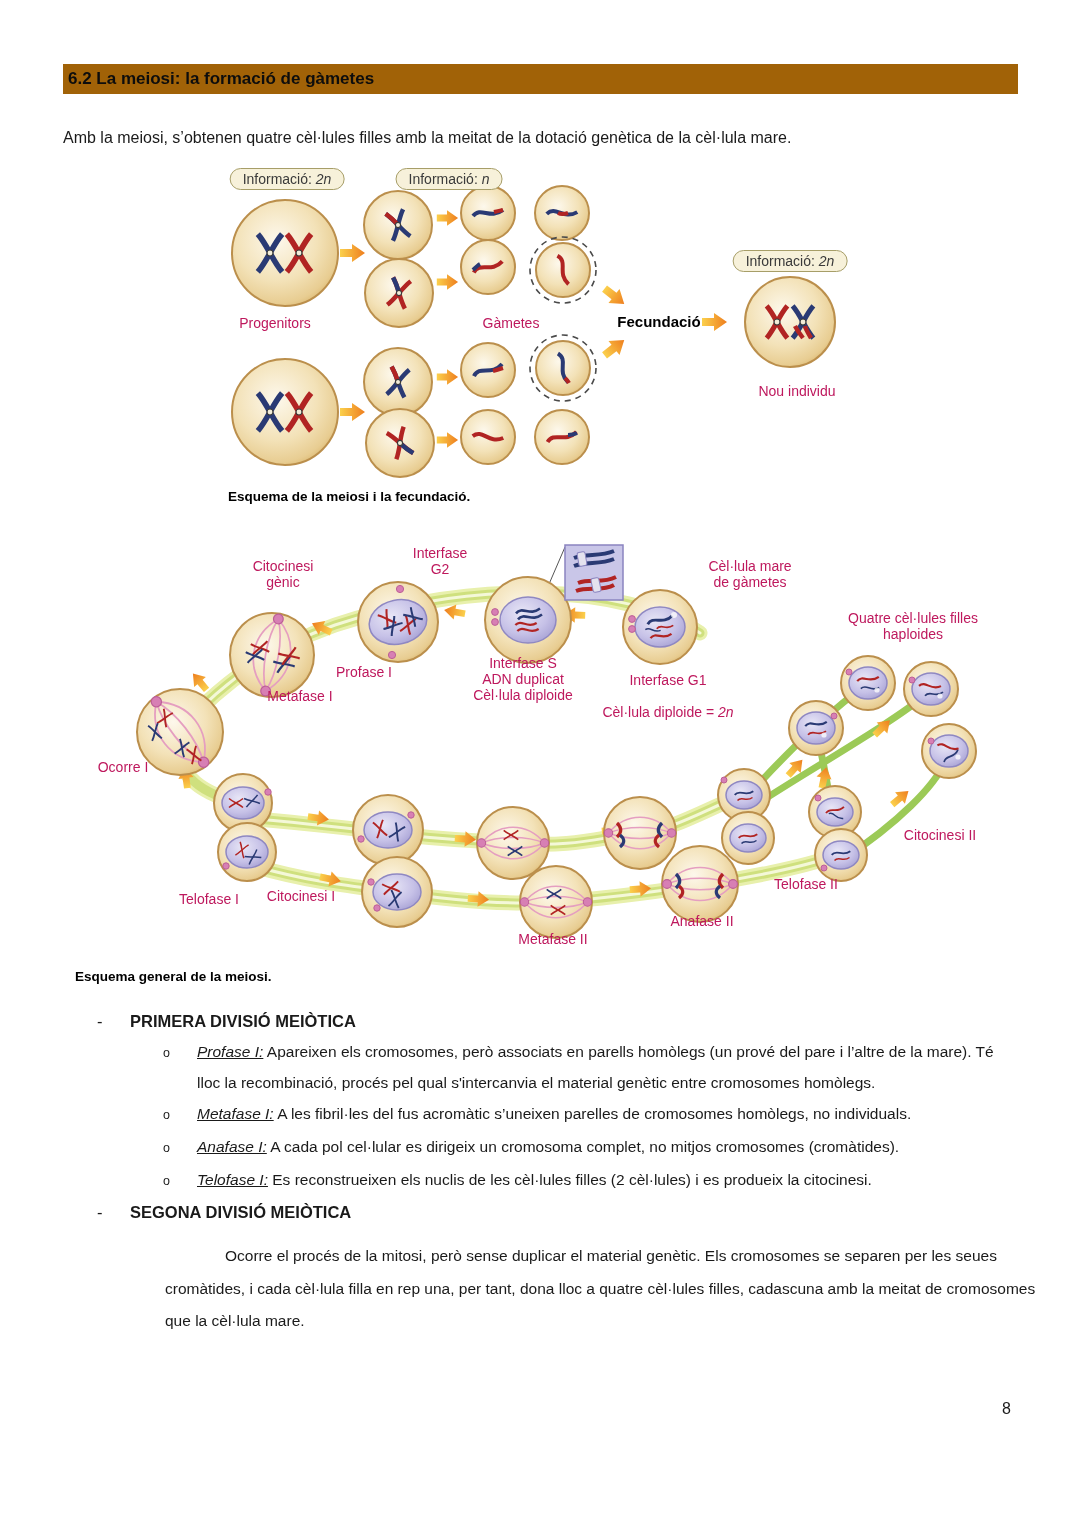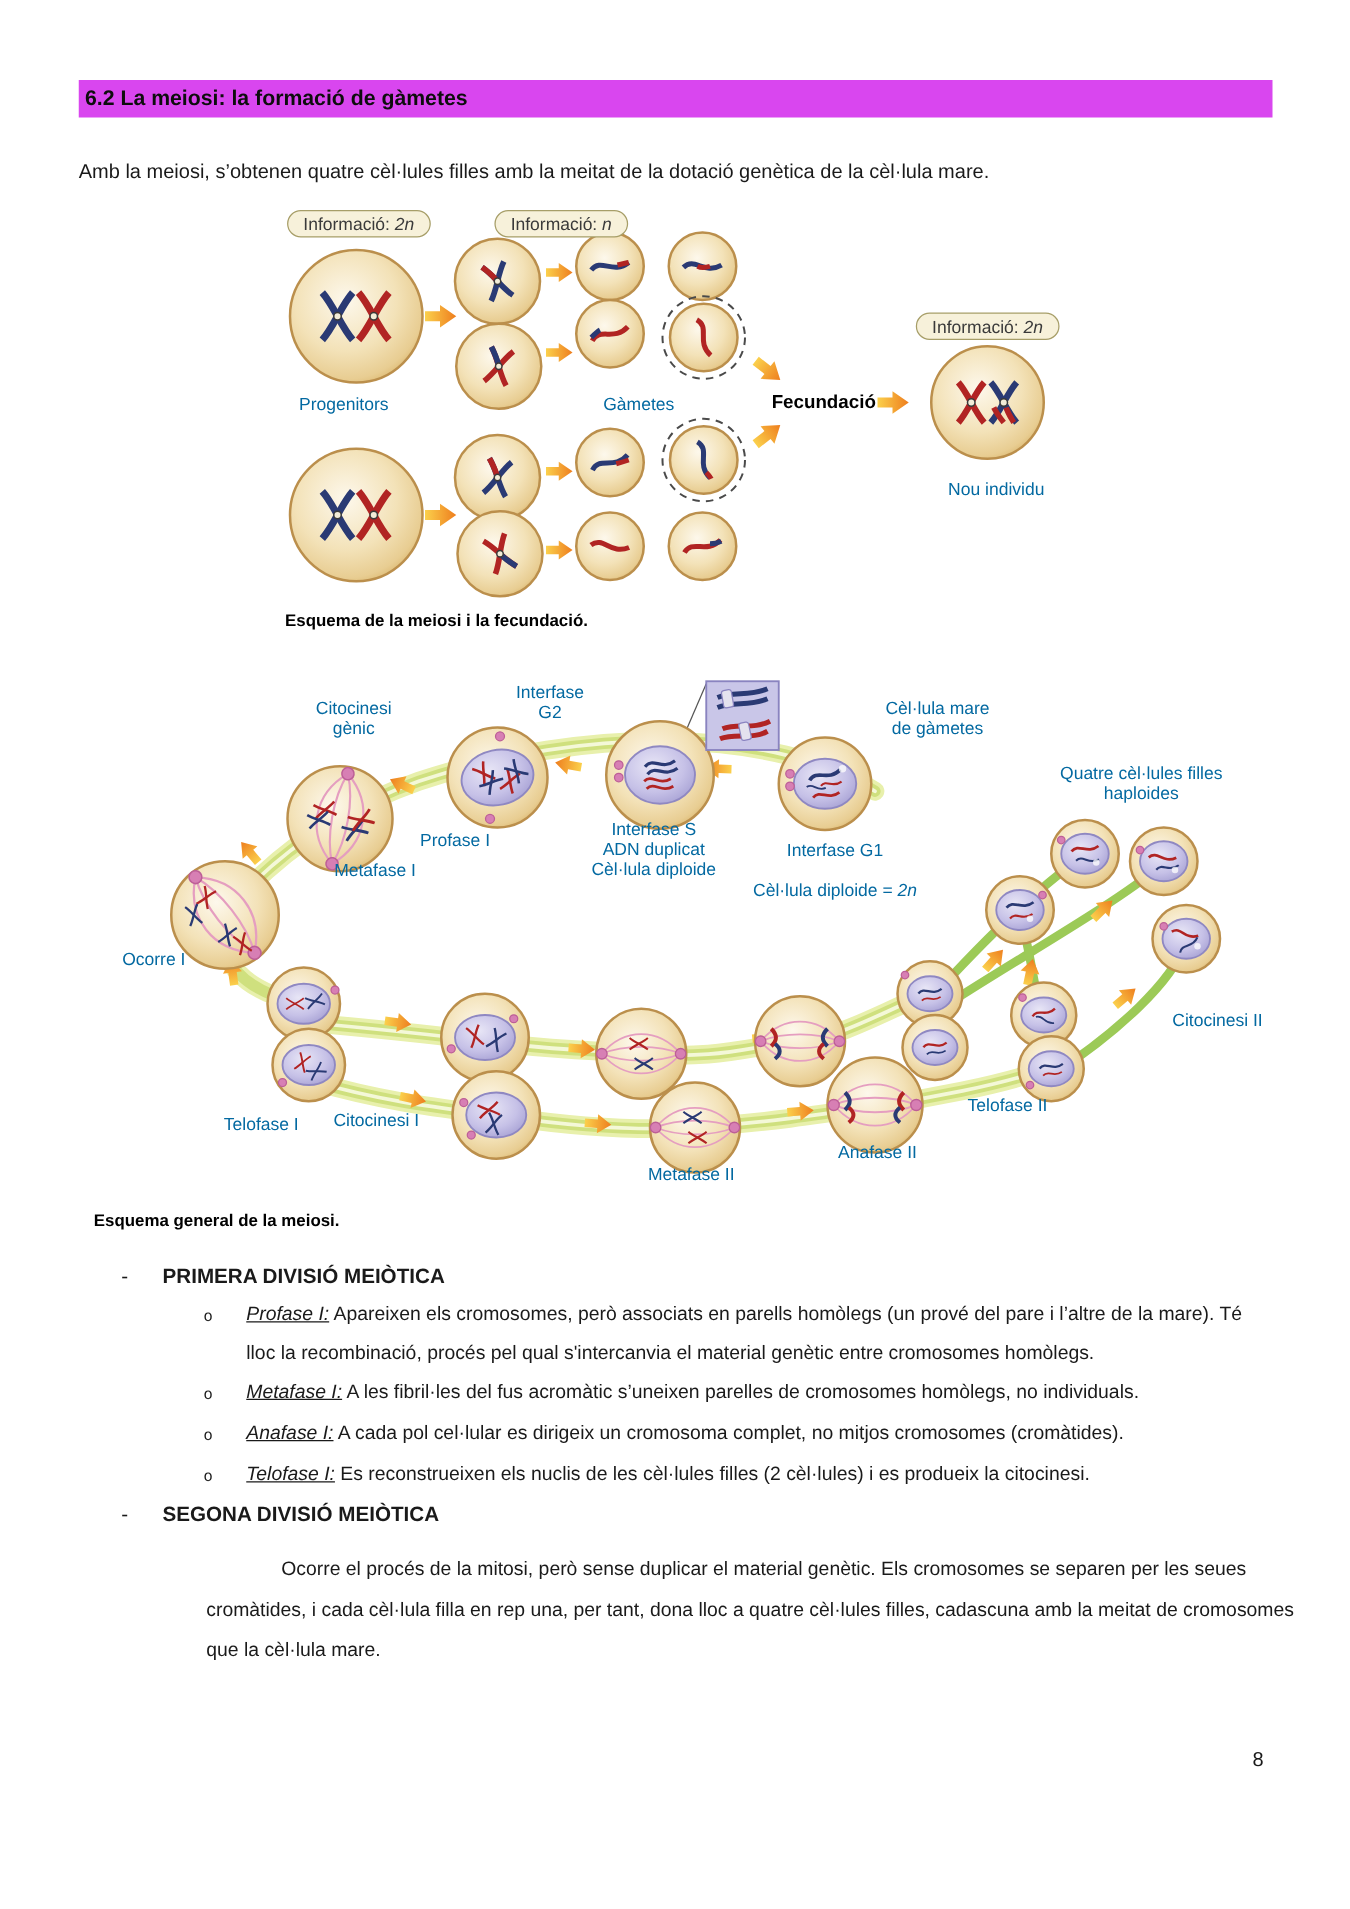--- a/index.html
+++ b/index.html
@@ -1,24 +1,24 @@
 <!DOCTYPE html>
 <html><head>
 <meta charset="utf-8">
 <style>
   html,body{margin:0;padding:0;background:#fff;}
   .page{position:relative;width:1080px;height:1527px;background:#fff;overflow:hidden;
         font-family:"Liberation Sans",sans-serif;color:#1a1a1a;}
   .header-bar{position:absolute;left:63px;top:64px;width:955px;height:30px;
-        background:#d946ef;display:flex;align-items:center;}
+        background:#a16207;display:flex;align-items:center;}
   .header-bar span{font-weight:bold;font-size:17px;color:#0d0d0d;padding-left:5px;}
   .intro{position:absolute;left:63px;top:110px;width:950px;font-size:16px;line-height:24px;}
   svg.diagrams{position:absolute;left:0;top:0;width:1080px;height:990px;}
   .flab{position:absolute;transform:translateX(-50%);text-align:center;font-size:14px;
-        line-height:1.15;color:#0369a1;white-space:pre-line;}
+        line-height:1.15;color:#be185d;white-space:pre-line;}
   .flab.boldlab{font-weight:bold;color:#000;font-size:15px;}
   .fig-cap{position:absolute;font-weight:bold;font-size:13.5px;color:#000;}
   .badge{position:absolute;transform:translateX(-50%);background:#f7f1da;border:1.5px solid #a79e68;
         border-radius:13px;padding:2px 12px;font-size:14px;color:#3a3a3a;white-space:nowrap;}
   .badge i{font-style:italic;}
   .list{position:absolute;left:63px;top:1006px;width:950px;font-size:15.5px;}
   .div-title{display:flex;font-weight:bold;font-size:16.5px;line-height:30px;margin-left:34px;}
   .div-title .dash{width:33px;font-weight:normal;}
   .o-item{display:flex;margin-left:100px;line-height:31px;}
   .o-item .ob{width:34px;font-size:12.5px;padding-top:2px;}
@@ -450,21 +450,21 @@
   <div class="flab" style="left:668px;top:656px;">
     <div>Interfase G1</div>
     <div><span>Cèl·lula diploide = </span><i>2n</i></div>
   </div>
   <div class="flab" style="left:123px;top:759px;">Ocorre I</div>
   <div class="flab" style="left:209px;top:872px;margin-top:19px;">Telofase I</div>
   <div class="flab" style="left:301px;top:888px;">Citocinesi I</div>
   <div class="flab" style="left:553px;top:931px;">Metafase II</div>
   <div class="flab" style="left:702px;top:913px;">Anafase II</div>
   <div class="flab" style="left:806px;top:876px;">Telofase II</div>
-  <div class="flab" style="left:940px;top:808px;margin-left:34px;">Citocinesi II</div>
+  <div class="flab" style="left:940px;top:827px;">Citocinesi II</div>
   <div class="fig-cap" style="left:75px;top:969px;">Esquema general de la meiosi.</div>
 
   <div class="list">
     <div class="div-title">
       <span class="dash">-</span>
       <span>PRIMERA DIVISIÓ MEIÒTICA</span>
     </div>
     <div class="o-item">
       <span class="ob">o</span>
       <div class="itxt"><span class="term">Profase I:</span> <span>Apareixen els cromosomes, però associats en parells homòlegs (un prové del pare i l’altre de la mare). Té lloc la recombinació, procés pel qual s'intercanvia el material genètic entre cromosomes homòlegs.</span></div>

